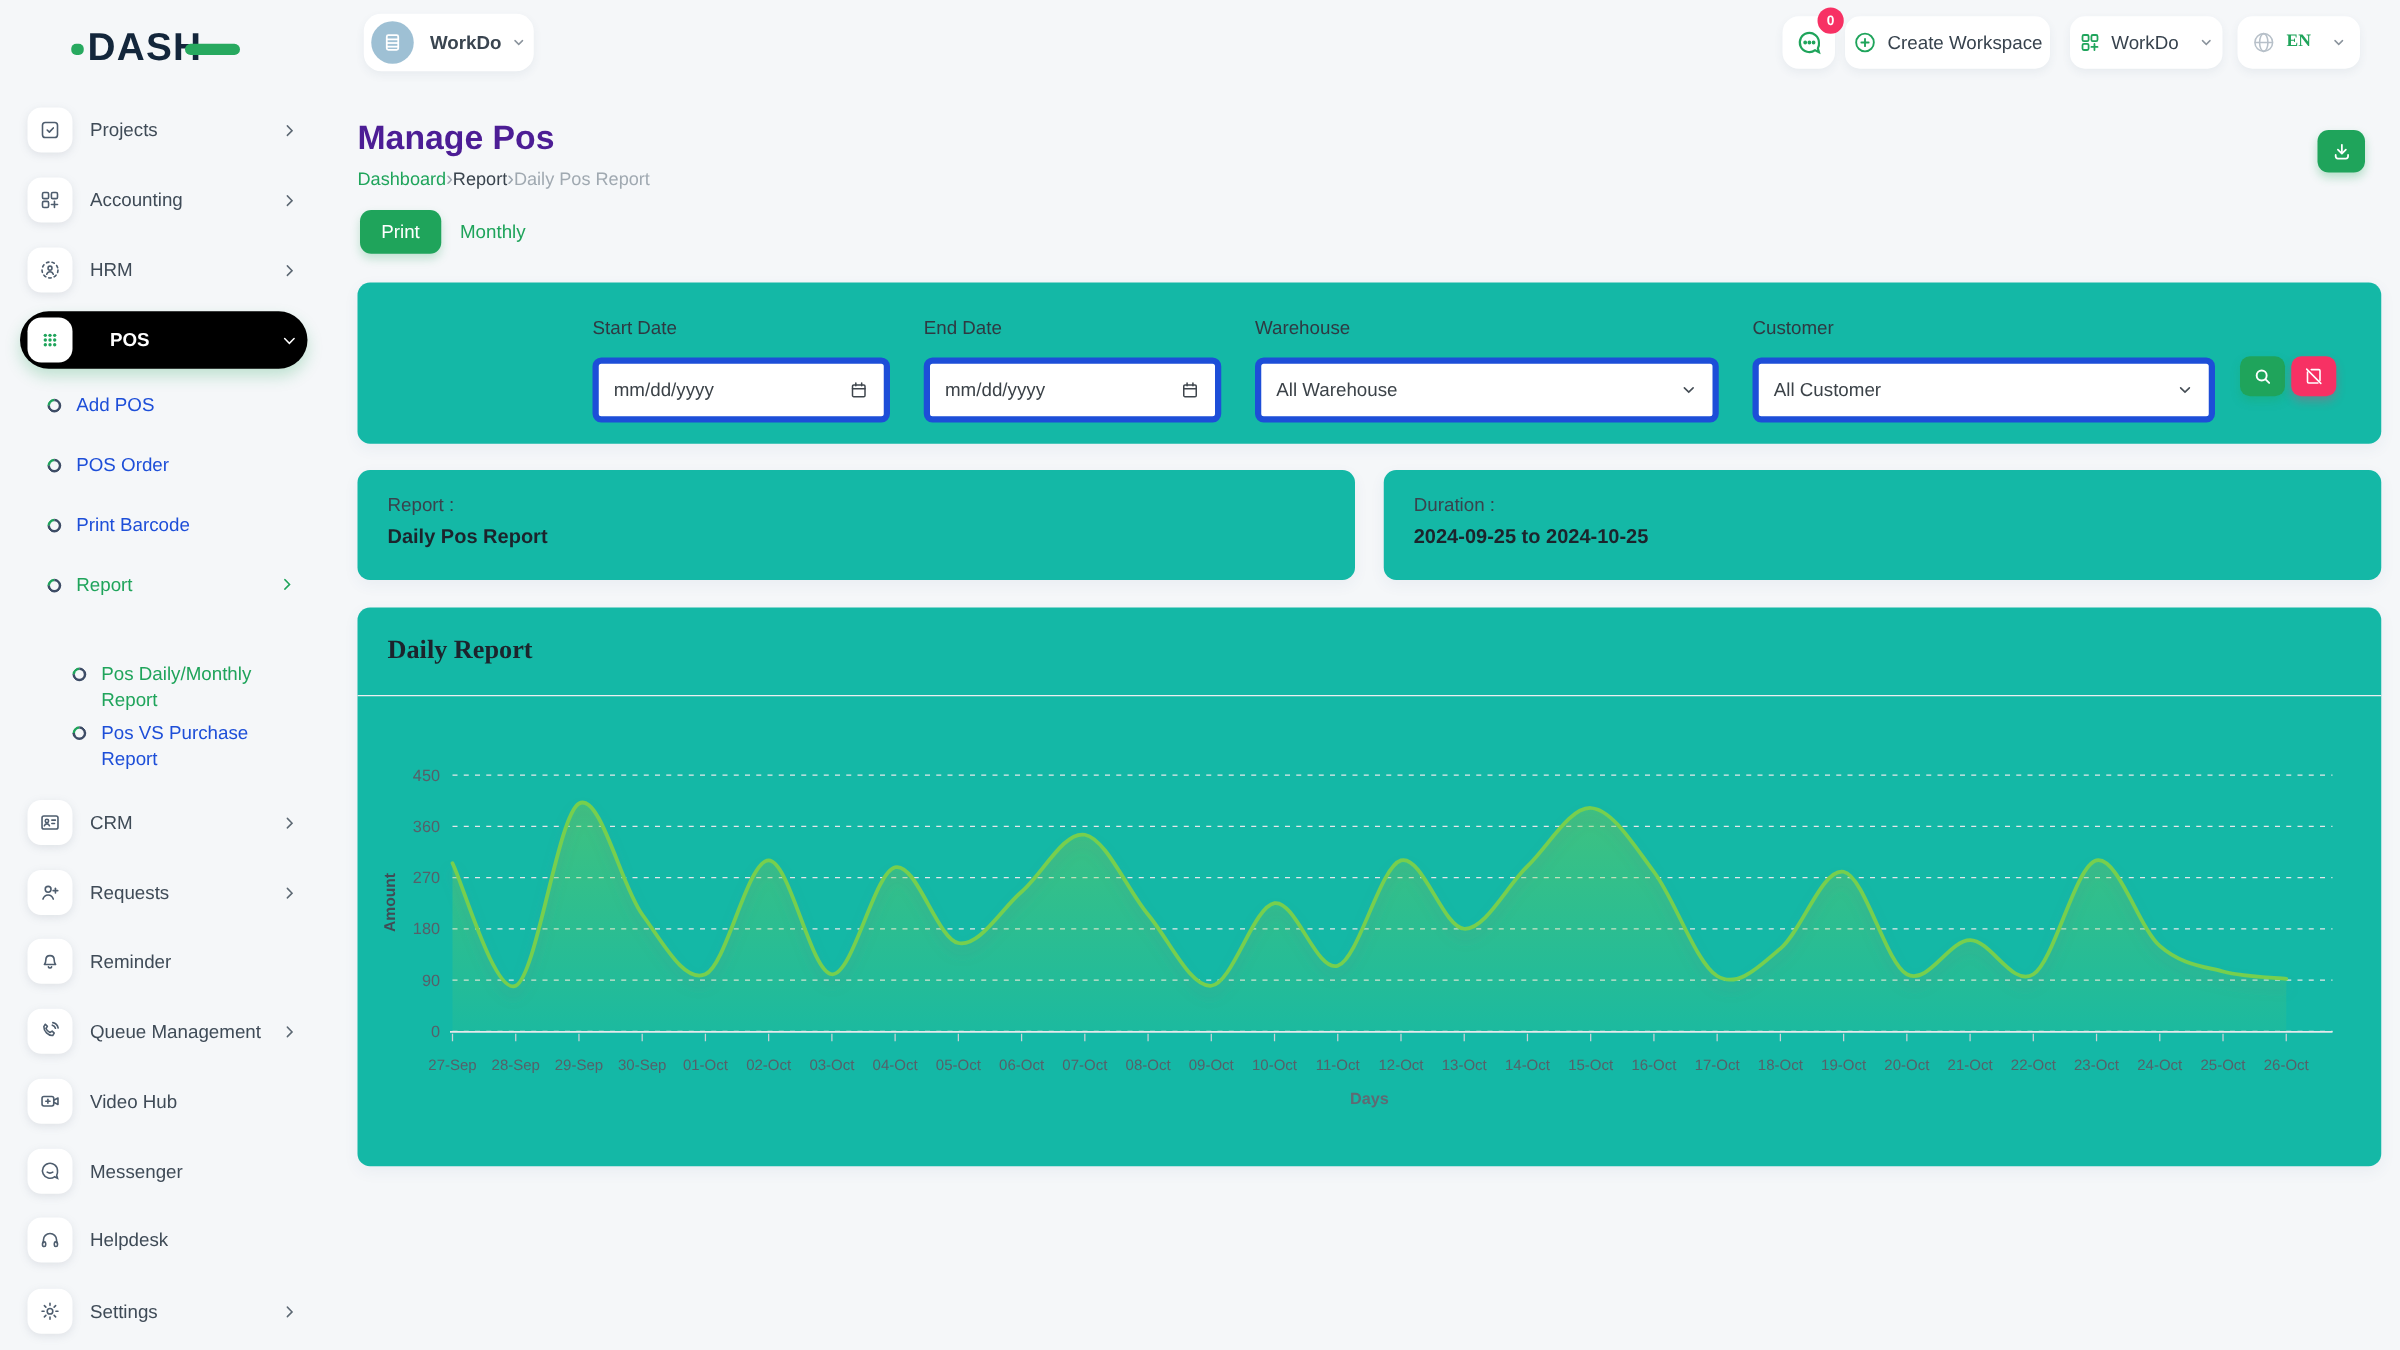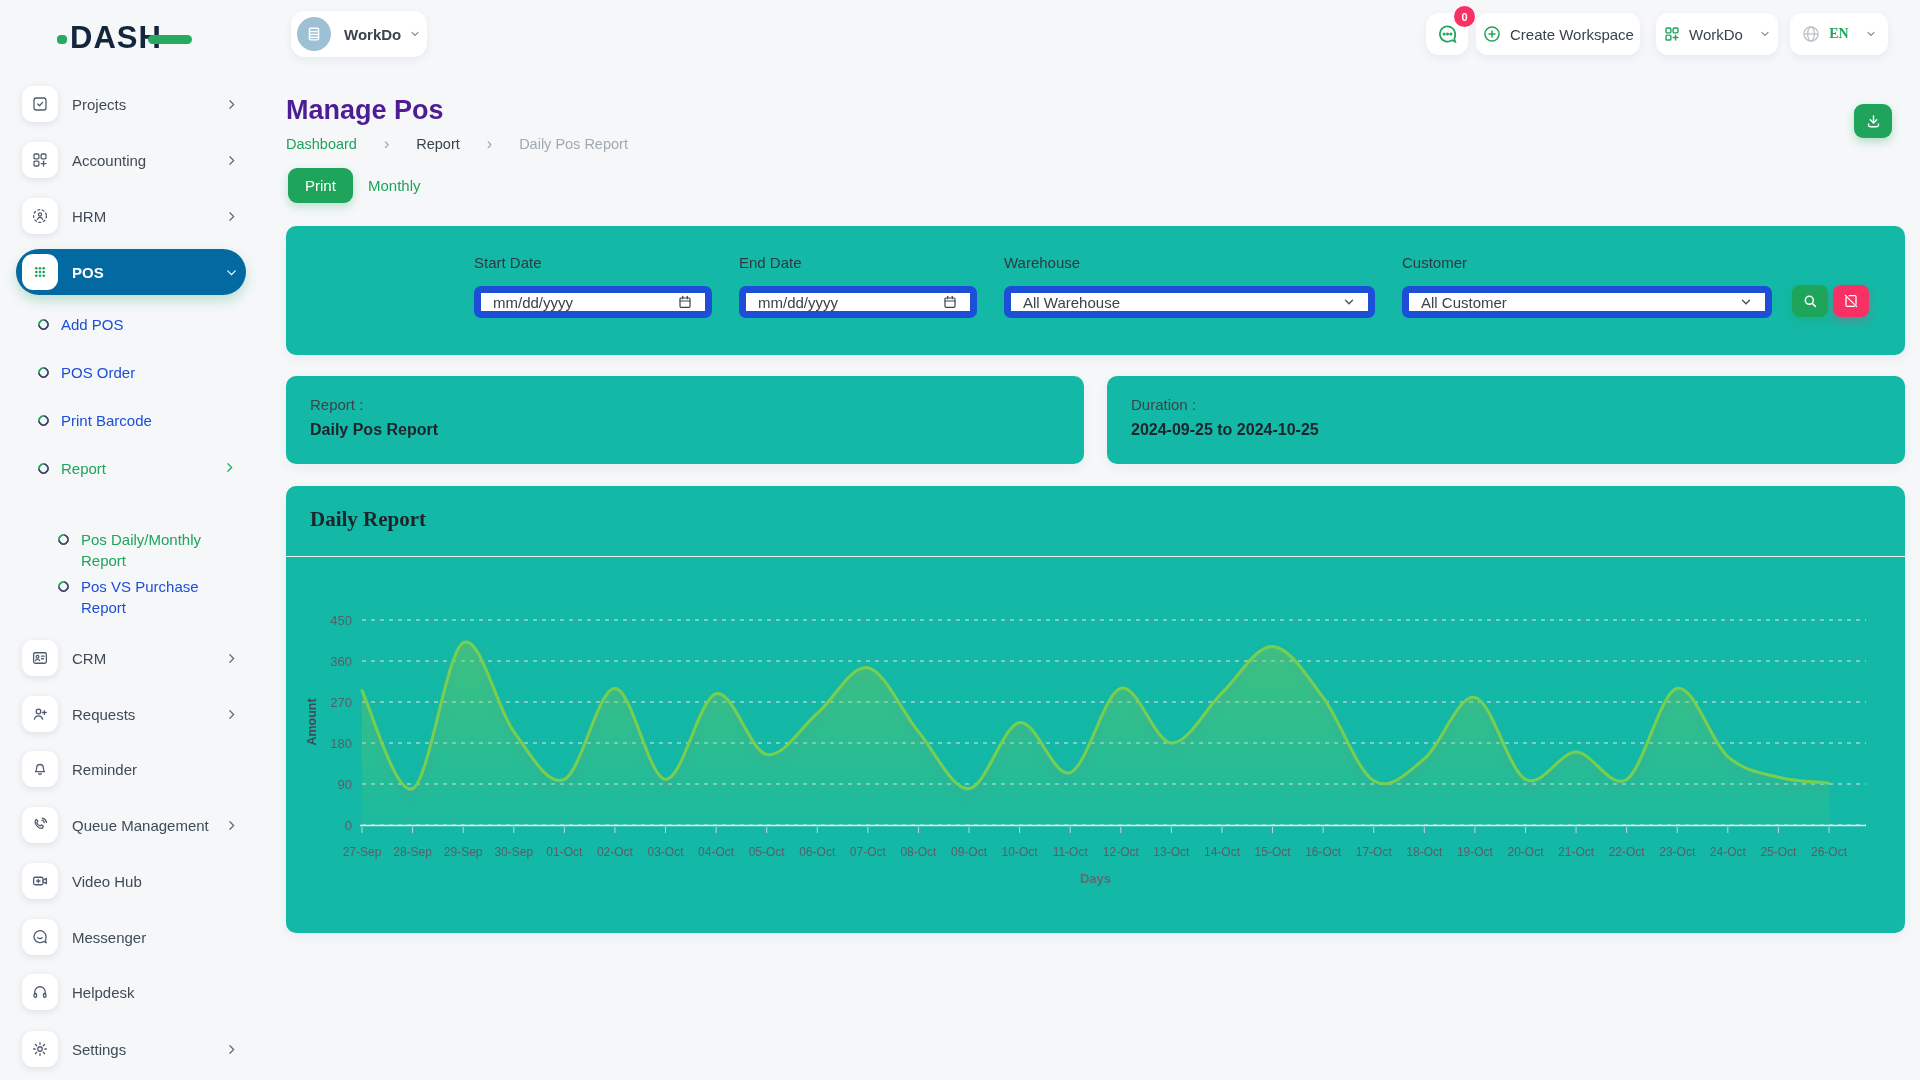--- a/index.html
+++ b/index.html
@@ -33,52 +33,52 @@
   .lang-pill{left:1790px;top:13px;width:98px;height:42px;justify-content:center;gap:8px;font-family:Liberation Serif, serif;}
   .lang-code{font-size:14px;font-weight:700;color:#1fa45b;}
 
   
   .sidebar{position:absolute;left:0;top:64px;width:260px;height:1016px;}
   .side-item{position:absolute;left:16px;right:14px;height:44px;display:flex;align-items:center;cursor:pointer;}
   .icon-box{width:36px;height:36px;margin-left:6px;border-radius:11px;background:#fff;
             box-shadow:0 2px 7px rgba(120,135,150,.18);display:flex;align-items:center;justify-content:center;flex:none;}
   .side-label{margin-left:14px;font-size:15px;font-weight:500;color:#3f4b57;flex:1;}
   .side-item .chev{margin-right:8px;}
-  .side-item.active{background:#0369a1;border-radius:23px;height:46px;box-shadow:0 6px 12px rgba(31,164,91,.25);}
+  .side-item.active{background:#000000;border-radius:23px;height:46px;box-shadow:0 6px 12px rgba(31,164,91,.25);gap:16px;}
   .side-item.active .icon-box{box-shadow:none;}
   .side-item.active .side-label{color:#fff;font-weight:700;}
   .side-sub{position:absolute;left:16px;right:14px;display:flex;align-items:flex-start;cursor:pointer;}
   .bullet{width:7px;height:7px;border:2px solid #3d4c66;border-top-color:#1fa45b;border-radius:50%;
           transform:rotate(-45deg);margin-top:5px;flex:none;}
   .side-sub .bullet{margin-left:22px;}
   .side-sub.deep .bullet{margin-left:42px;}
   .sub-label{margin-left:12px;font-size:15px;color:#1d4ed8;line-height:21px;}
   .side-sub.green .sub-label{color:#1fa45b;}
   .side-sub .chev{position:absolute;right:10px;top:3px;}
 
   
   .page-title{position:absolute;left:286px;top:95px;font-size:27px;font-weight:700;color:#4c1d95;}
-  .breadcrumb{position:absolute;left:286px;top:136px;font-size:14.5px;display:flex;gap:27px;align-items:center;}
+  .breadcrumb{position:absolute;left:286px;top:136px;font-size:14.5px;display:flex;gap:0;align-items:center;}
   .bc-link{color:#1fa45b;cursor:pointer;}
   .bc-mid{color:#39434d;font-weight:500;cursor:pointer;}
   .bc-sep{color:#9aa4ad;font-size:16px;line-height:14px;}
   .bc-current{color:#a0a9b1;}
 
   .dl-btn{position:absolute;left:1854px;top:104px;width:38px;height:34px;border-radius:9px;background:#1fa45b;
           display:flex;align-items:center;justify-content:center;cursor:pointer;box-shadow:0 4px 8px rgba(31,164,91,.3);}
 
   .tab-daily{position:absolute;left:288px;top:168px;height:35px;padding:0 17px;border-radius:9px;background:#1fa45b;
              color:#fff;font-size:15px;font-weight:500;display:flex;align-items:center;cursor:pointer;
              box-shadow:0 4px 8px rgba(31,164,91,.25);}
   .tab-monthly{position:absolute;left:368px;top:177px;color:#1fa45b;font-size:15px;font-weight:500;cursor:pointer;}
 
   .card{position:absolute;background:#14b8a6;border-radius:10px;box-shadow:0 4px 12px rgba(54,80,138,.06);}
   .filter-card{left:286px;top:226px;width:1619px;height:129px;}
   .f-label{position:absolute;top:28px;font-size:15px;font-weight:500;color:#2f3942;}
-  .f-input{position:absolute;top:60px;height:32px;box-sizing:border-box;border:7px solid #1d4ed8;border-radius:7px;
+  .f-input{position:absolute;top:60px;height:52px;box-sizing:border-box;border:5px solid #1d4ed8;border-radius:7px;
            background:#fff;display:flex;align-items:center;padding:0 12px;font-size:15px;color:#3b4248;cursor:pointer;}
   .f-input .grow{flex:1;}
   .sq-btn{position:absolute;top:59px;width:36px;height:32px;border-radius:8px;display:flex;align-items:center;
           justify-content:center;cursor:pointer;}
   .sq-btn.green{background:#1fa45b;box-shadow:0 4px 8px rgba(31,164,91,.3);}
   .sq-btn.red{background:#f73164;box-shadow:0 4px 8px rgba(247,49,100,.3);}
 
   .info-label{position:absolute;left:24px;top:20px;font-size:15px;color:#39434d;}
   .info-value{position:absolute;left:24px;top:45px;font-size:16px;font-weight:700;color:#1c242c;}
 

